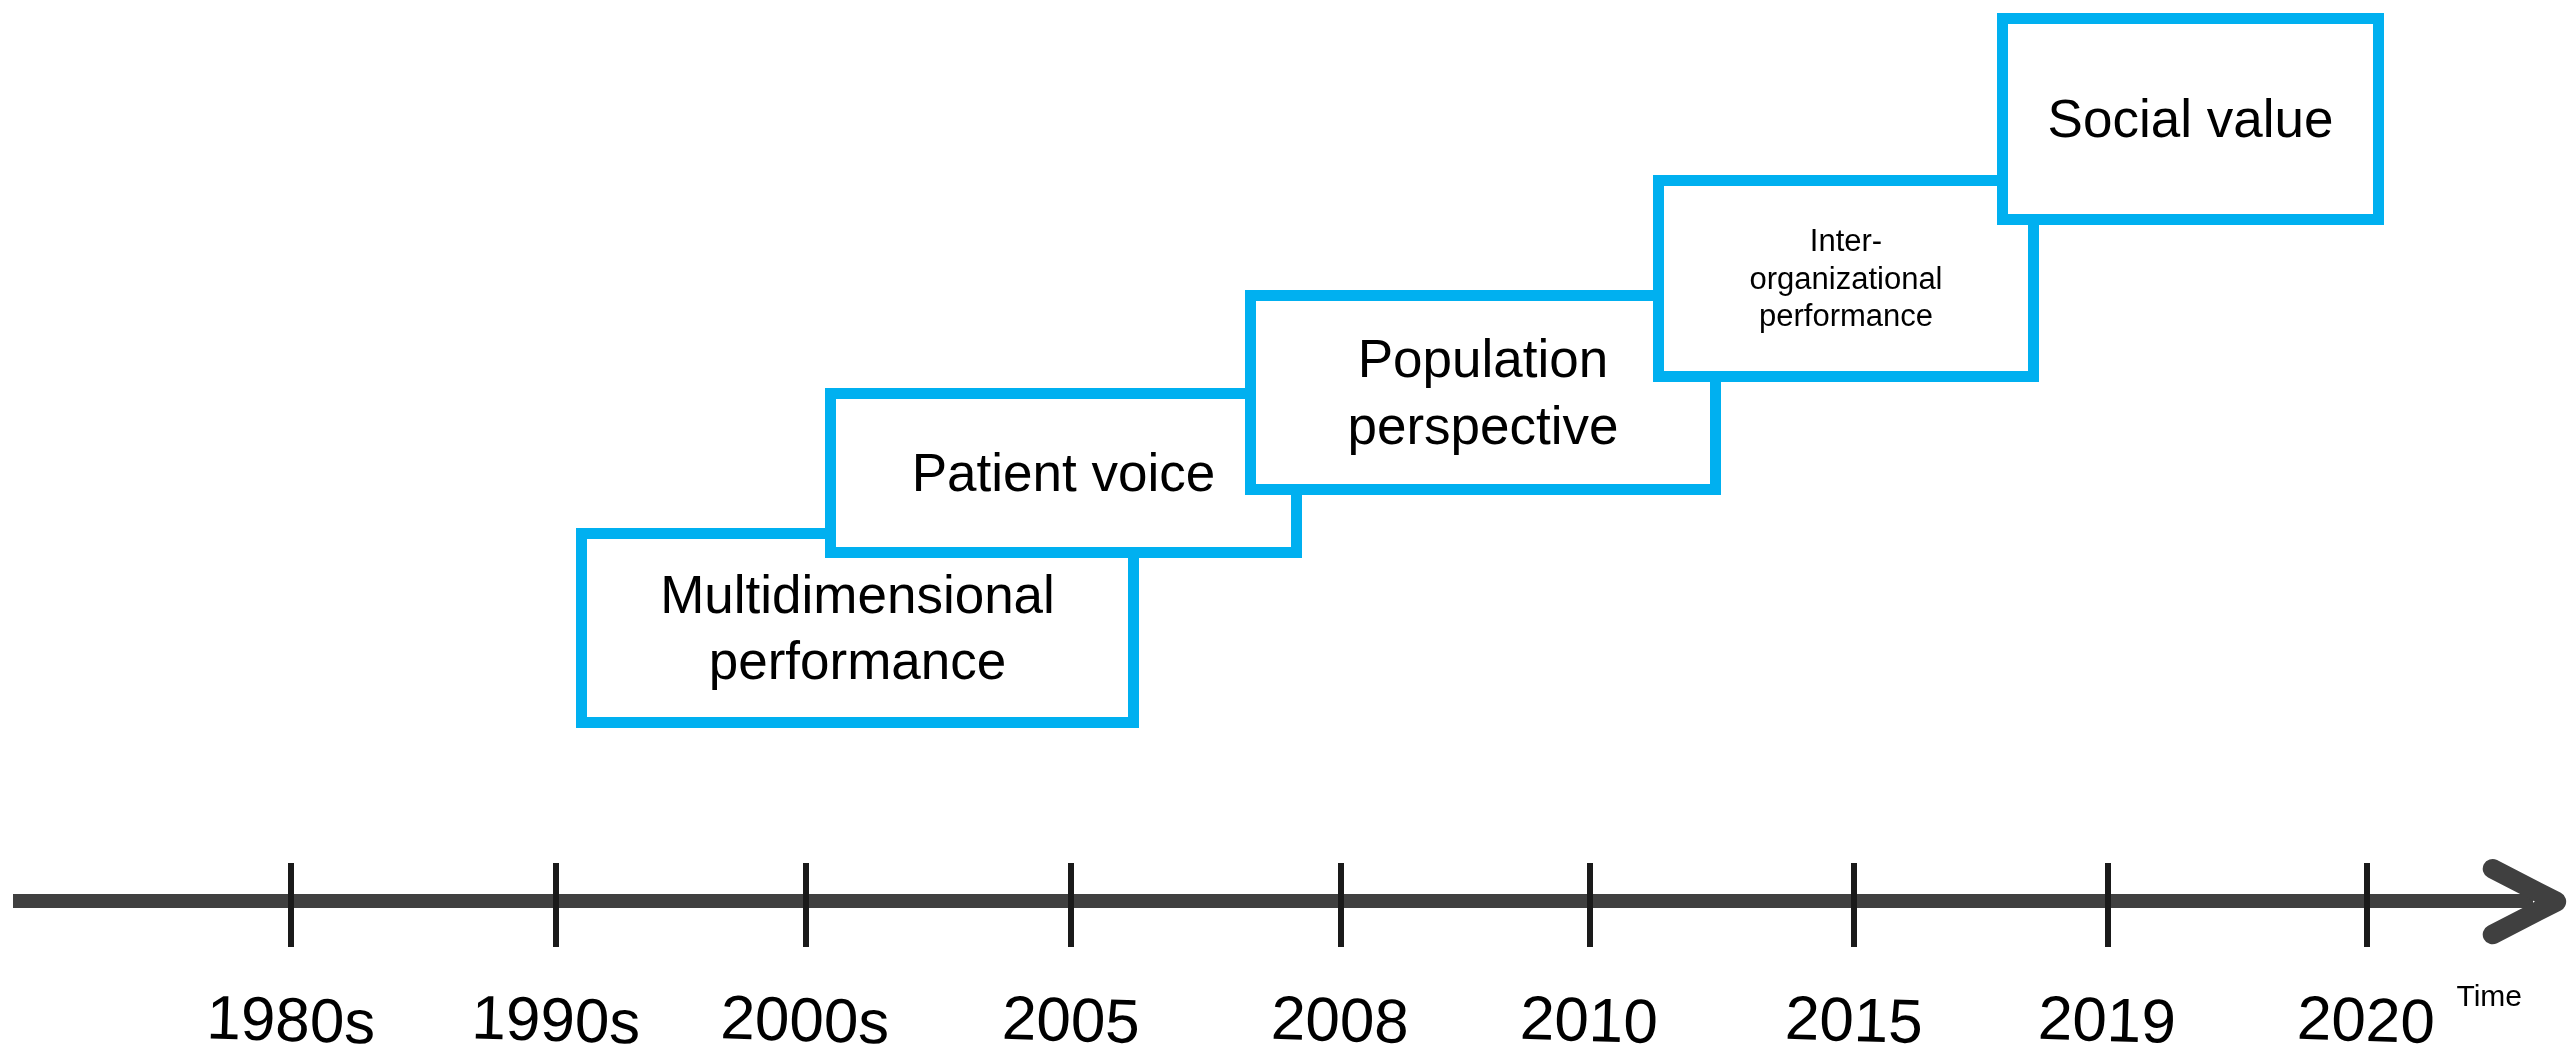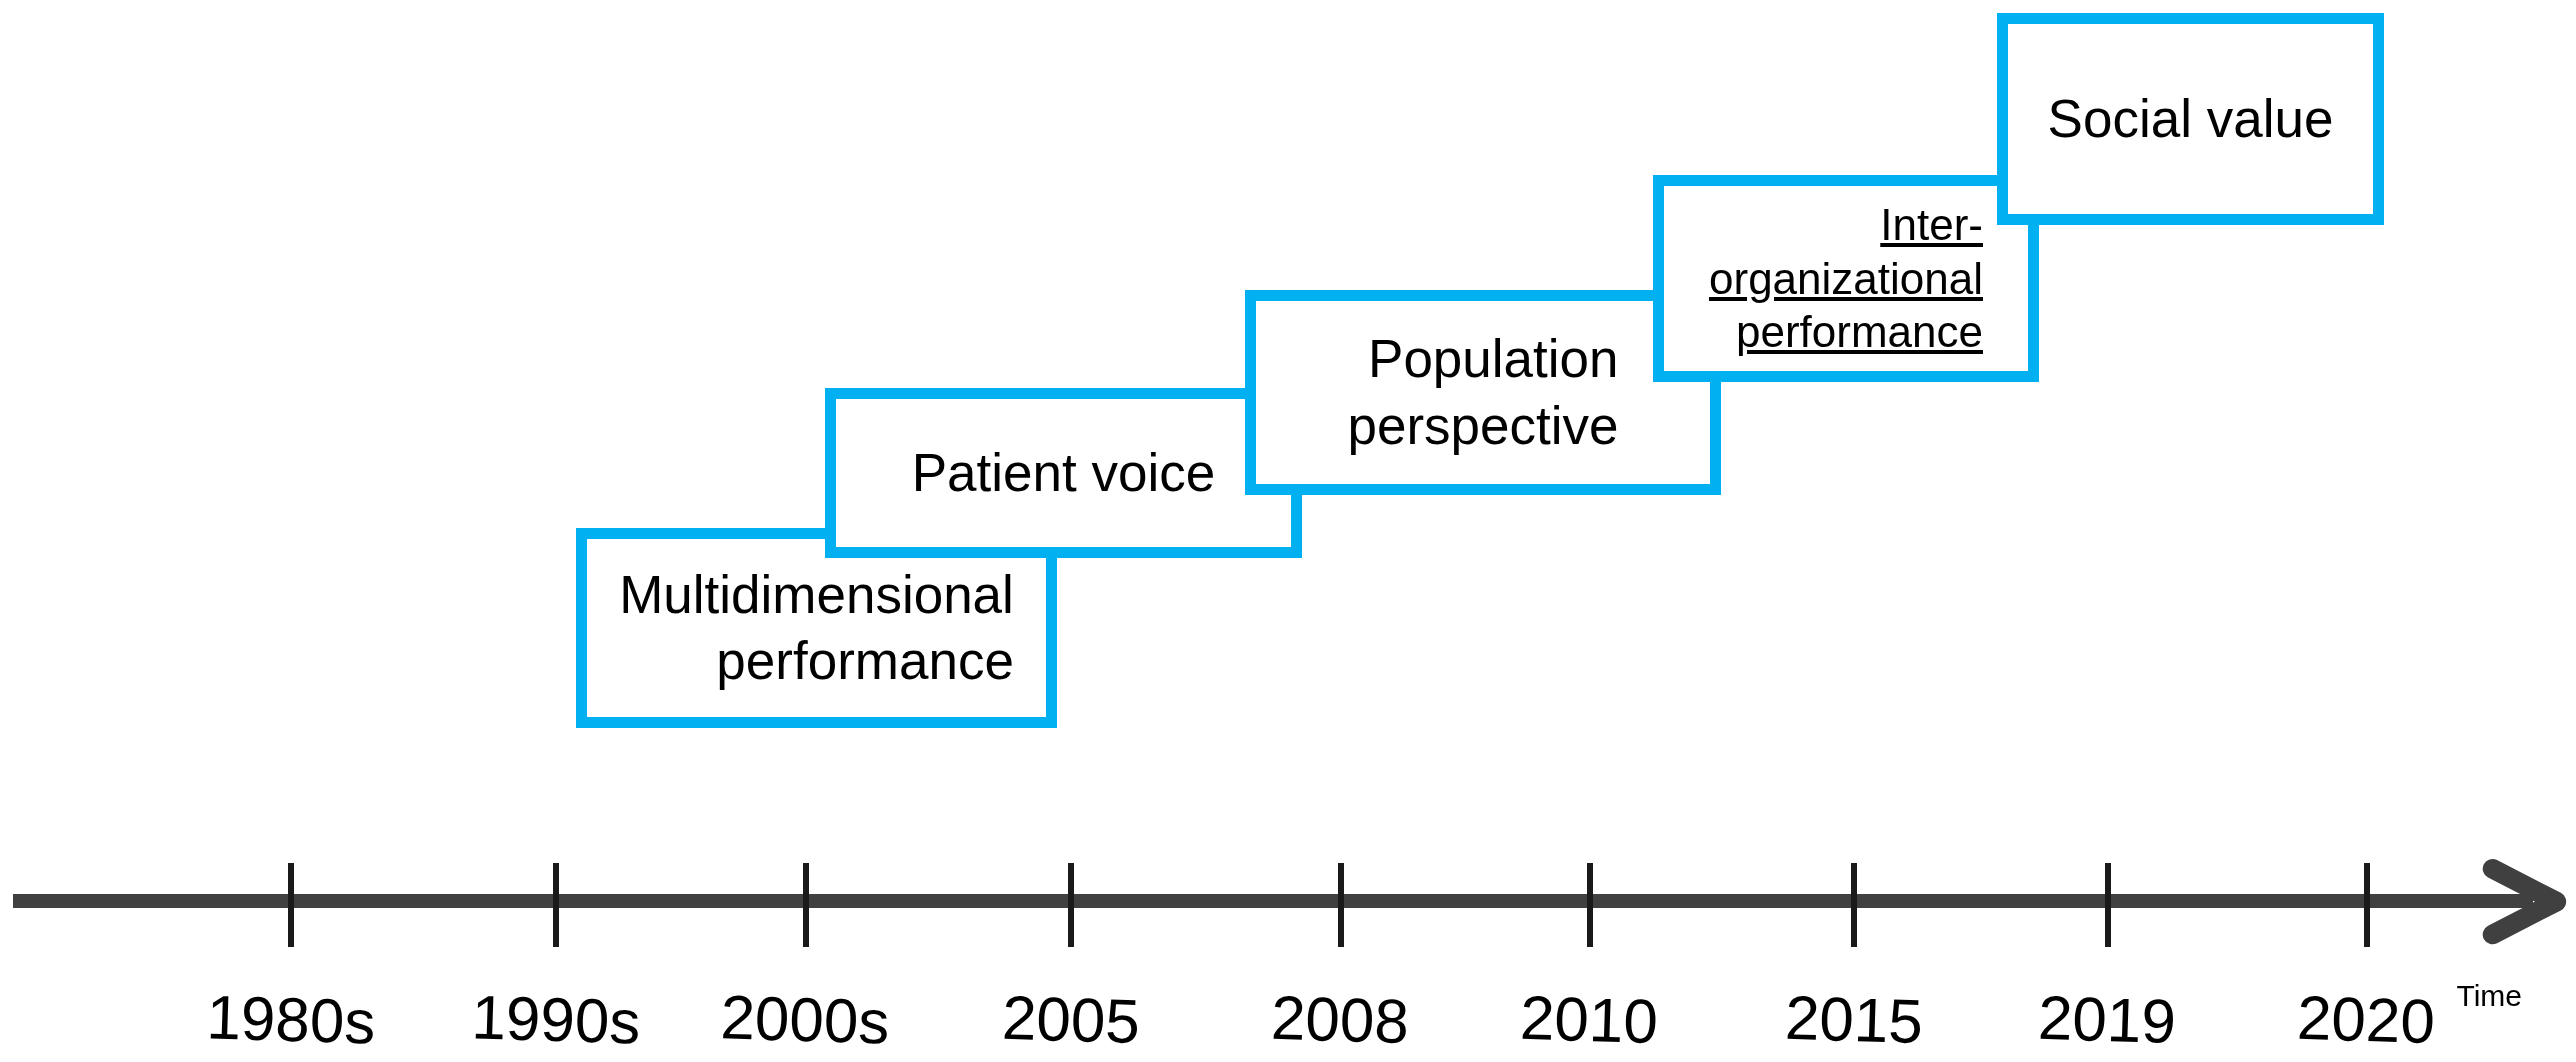--- a/index.html
+++ b/index.html
@@ -17,29 +17,29 @@
   }
   
   .box {
     position: absolute;
     box-sizing: border-box;
     background: #ffffff;
     border: 11.3px solid #00B0F0;
     display: flex;
     align-items: center;
     justify-content: center;
-    text-align: right;
+    text-align: center;
   }
   .box-label {
     color: #000000;
     white-space: pre-line;
     line-height: 1.25;
   }
   .box.large .box-label { font-size: 53px; }
-  .box.small .box-label { font-size: 44px; line-height: 1.22; text-decoration: underline; }
+  .box.small .box-label { font-size: 31px; line-height: 1.22; }
 
   
   .axis-shaft {
     position: absolute;
     left: 13px;
     top: 894px;
     width: 2520px;
     height: 14px;
     background: #404040;
     z-index: 10;
@@ -81,21 +81,21 @@
     z-index: 12;
     margin-top: 47px;
   }
 </style>
 </head>
 <body>
 
 <div class="canvas">
 
 
-  <div class="box large" style="left:576px; top:528px; width:481px; height:200px; z-index:2">
+  <div class="box large" style="left:576px; top:528px; width:563px; height:200px; z-index:2">
     <span class="box-label">Multidimensional
 performance</span>
   </div>
 
   <div class="box large" style="left:825px; top:388px; width:477px; height:170px; z-index:3">
     <span class="box-label">Patient voice</span>
   </div>
 
   <div class="box large" style="left:1245px; top:290px; width:476px; height:205px; z-index:4">
     <span class="box-label">Population

